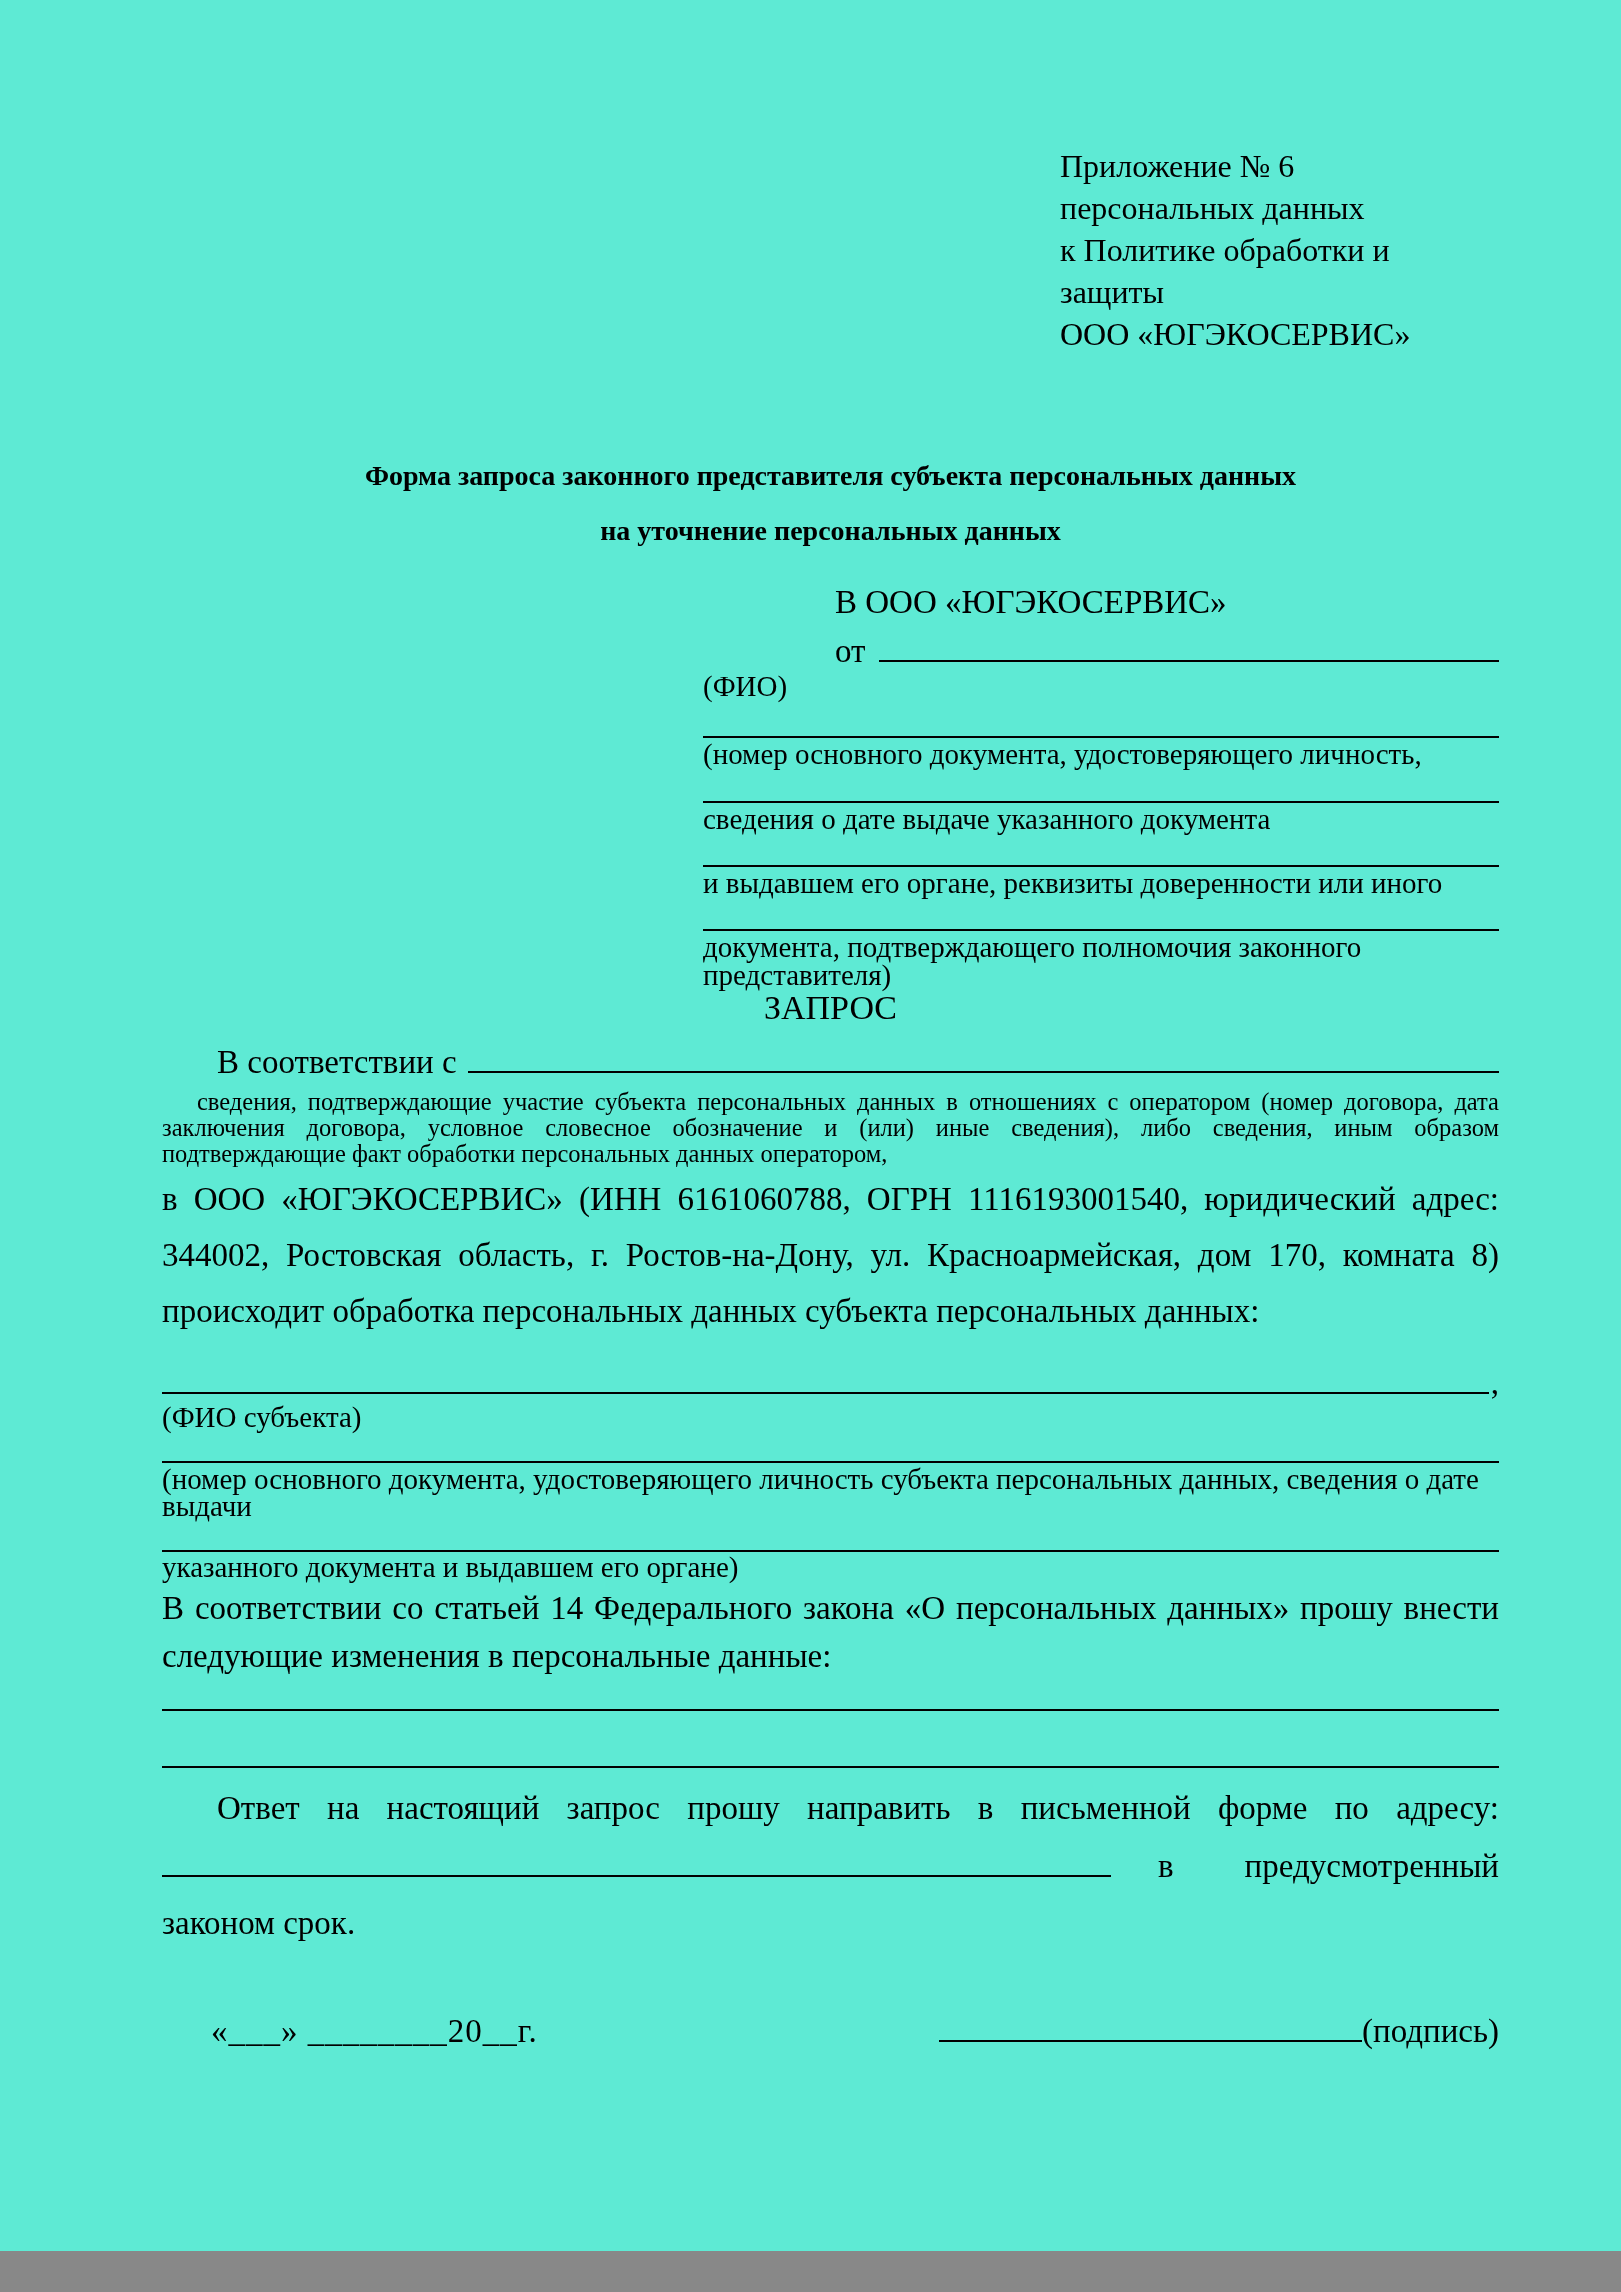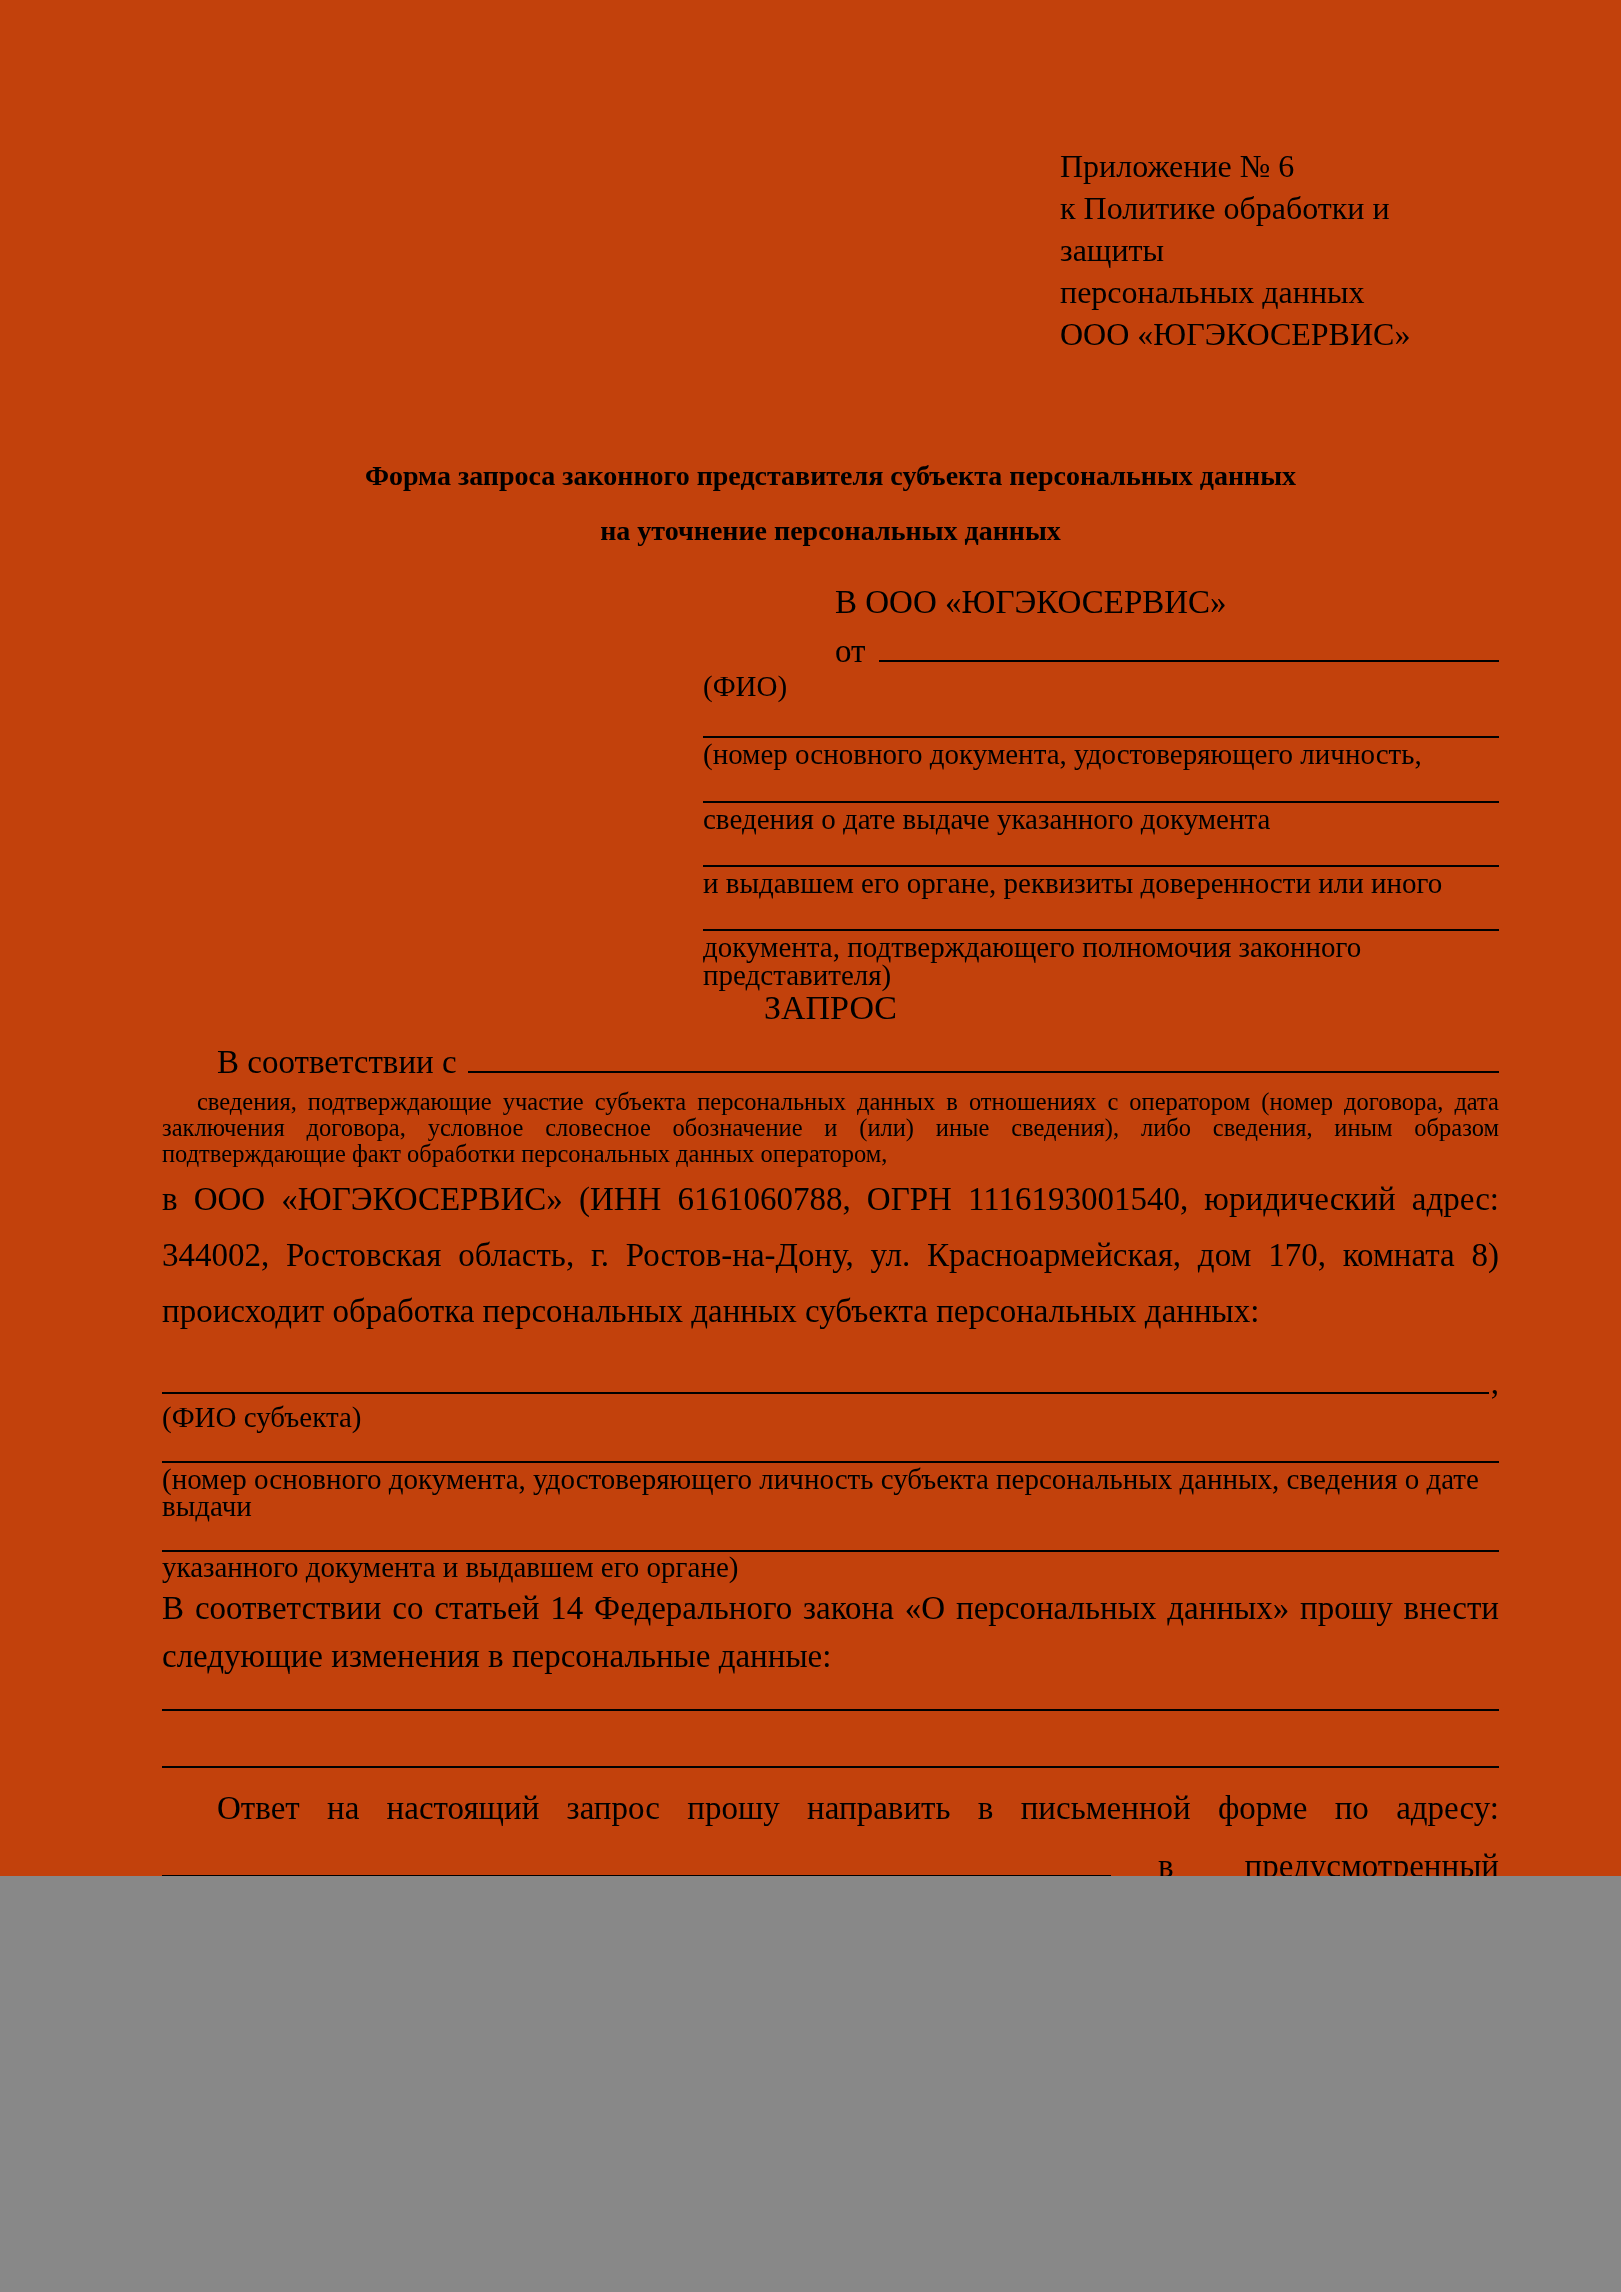--- a/index.html
+++ b/index.html
@@ -1,22 +1,22 @@
 <!DOCTYPE html>
 <html><head>
 <meta charset="utf-8">
 <style>
   * { margin: 0; padding: 0; box-sizing: border-box; }
   html, body { background: #888; }
   .page {
     position: relative;
     width: 1621px;
-    height: 1876px;
+    height: 2251px;
     margin: 0 auto;
-    background: #c2410c;
+    background: #5eead4;
     color: #000000;
     font-family: "Liberation Serif", "DejaVu Serif", serif;
     font-size: 33px;
     padding: 145px 122px 0 162px;
     overflow: hidden;
   }
   
   .hdr-block {
     width: 439px;
     margin-left: auto;
@@ -69,22 +69,22 @@
   .sig-part { display: flex; align-items: baseline; }
   .sig-line { display: inline-block; width: 423px; border-bottom: 2.9px solid #000; height: 0; align-self: flex-end; margin-bottom: 7.8px; }
 </style>
 </head>
 <body>
 
 <div class="page">
 
   <div class="hdr-block">
     <div>Приложение № 6</div>
+    <div>персональных данных</div>
     <div>к Политике обработки и защиты</div>
-    <div>персональных данных</div>
     <div>ООО «ЮГЭКОСЕРВИС»</div>
   </div>
 
   <div class="doc-title">
     <div>Форма запроса законного представителя субъекта персональных данных</div>
     <div>на уточнение персональных данных</div>
   </div>
 
   <div class="addressee">
     <div class="shift">В ООО «ЮГЭКОСЕРВИС»</div>

